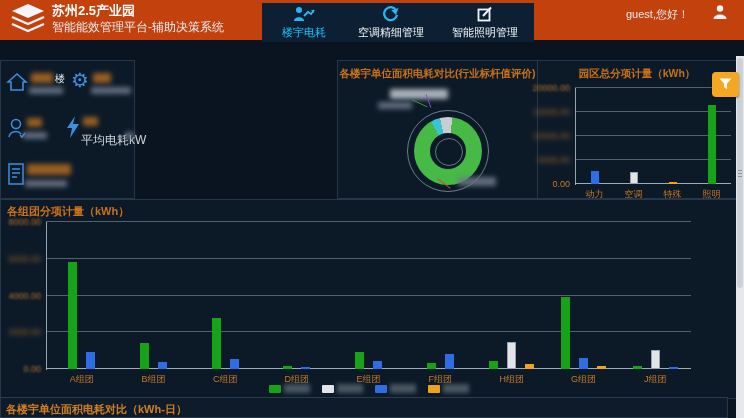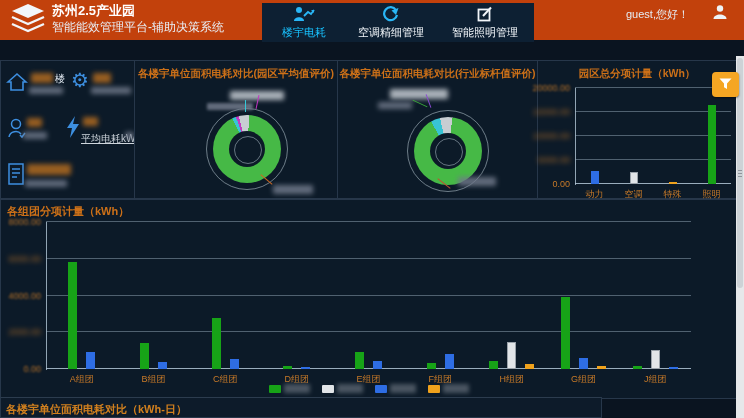--- a/index.html
+++ b/index.html
@@ -21,34 +21,34 @@
   
   .banner{position:absolute;left:0;top:40px;width:744px;height:18px;background:#0c1118;border-bottom:2px solid #a8891e;}
   .banner .bt{position:absolute;left:5px;top:1px;font-size:13px;font-weight:bold;color:#c9a227;}
   
   .panel{position:absolute;background:#0c1a28;border:1px solid #27374a;box-sizing:border-box;}
   .p-side{left:0;top:60px;width:135px;height:139px;}
   .p-d1{left:134px;top:60px;width:204px;height:139px;}
   .p-d2{left:337px;top:60px;width:201px;height:139px;}
   .p-sum{left:537px;top:60px;width:200px;height:139px;}
   .p-grp{left:0;top:199px;width:737px;height:200px;}
-  .p-foot{left:0;top:397px;width:602px;height:21px;background:#0d1b2a;border-top:1px solid #2c3c4e;padding-left:24px;}
+  .p-foot{left:0;top:397px;width:728px;height:21px;background:#0d1b2a;border-top:1px solid #2c3c4e;padding-left:24px;}
   .ptitle{font-size:10.5px;color:#cc7018;font-weight:bold;white-space:nowrap;}
   .pt-center{position:absolute;left:0;right:0;top:6px;text-align:center;}
   .pt-left{position:absolute;left:6px;top:4px;}
   .ft-title{position:absolute;left:5px;top:4px;font-size:11px;color:#d2801e;font-weight:bold;}
   
   .blk{position:absolute;border-radius:1px;filter:blur(2.4px);opacity:.85;}
   .blk.orange{background:#b06a20;}
   .blk.gray{background:#70798a;}
   .blk.light{background:#c5cbd2;}
   .b0{}.b1{filter:blur(1.1px);opacity:.92;}.b2{filter:blur(2.4px);opacity:.8;}
   
   .stat-ic{position:absolute;}
-  .mini-txt{position:absolute;font-size:10px;color:#cfd6dd;white-space:nowrap;text-decoration:underline;}
+  .mini-txt{position:absolute;font-size:12px;color:#cfd6dd;white-space:nowrap;}
   .unit-txt{position:absolute;font-size:10px;color:#dfe6ee;}
   
   .donut{position:absolute;width:82px;height:82px;}
   .douter{position:absolute;left:0;top:0;width:80px;height:80px;border:1px solid rgba(190,205,215,.55);border-radius:50%;}
   .ring{position:absolute;left:7px;top:7px;width:68px;height:68px;border-radius:50%;}
   .hole{position:absolute;left:23px;top:23px;width:36px;height:36px;background:#0c1a28;border-radius:50%;}
   .hole-o{position:absolute;left:28px;top:28px;width:26px;height:26px;border:1px solid rgba(190,205,215,.5);border-radius:50%;}
   .cline{position:absolute;}
   
   .plot{position:absolute;}
@@ -173,35 +173,20 @@
     <span class="stat-ic" style="left:5px;top:101px;">
       <svg width="20" height="24" viewBox="0 0 20 24">
         <path d="M3 2 H17 V22 H3 Z" fill="none" stroke="#3d8fe0" stroke-width="1.5"></path>
         <path d="M6 7 H14 M6 11 H14 M6 15 H11" stroke="#3d8fe0" stroke-width="1.4"></path>
       </svg>
     </span>
     <div class="blk orange" style="left:26px;top:103px;width:44px;height:11px;"></div>
     <div class="blk gray" style="left:24px;top:119px;width:42px;height:7px;"></div>
   </div>
 
-  <div class="panel p-d1">
-    <div class="ptitle pt-center">各楼宇单位面积电耗对比(园区平均值评价)</div>
-    <div class="donut" style="left:71px;top:47px;">
-      <div class="douter"></div>
-      <div class="ring" style="background: conic-gradient(from -14deg, rgb(200, 205, 210) 0%, rgb(200, 205, 210) 5%, rgb(70, 185, 70) 5%, rgb(70, 185, 70) 96.8%, rgb(56, 196, 212) 96.8%, rgb(56, 196, 212) 98.6%, rgb(194, 59, 194) 98.6%, rgb(194, 59, 194) 100%);"></div>
-      <div class="hole"></div>
-      <div class="hole-o"></div>
-    </div>
-    <div class="blk light" style="left:95px;top:30px;width:54px;height:9px;"></div>
-    <div class="blk gray" style="left:72px;top:42px;width:46px;height:7px;filter:blur(1.4px);"></div>
-    <div class="cline" style="left:110px;top:39px;width:1px;height:12px;background:#35c8d8;"></div>
-    <div class="cline" style="left:122px;top:34px;width:1px;height:14px;background:#c335c3;transform:rotate(12deg);"></div>
-    <div class="cline" style="left:124px;top:118px;width:15px;height:1px;background:#d2691e;transform:rotate(40deg);"></div>
-    <div class="blk gray" style="left:138px;top:124px;width:40px;height:9px;"></div>
-  </div>
 
   <div class="panel p-d2">
     <div class="ptitle pt-center">各楼宇单位面积电耗对比(行业标杆值评价)</div>
     <div class="donut" style="left:69px;top:49px;">
       <div class="douter"></div>
       <div class="ring" style="background: conic-gradient(from -30deg, rgb(56, 196, 212) 0%, rgb(56, 196, 212) 4.5%, rgb(200, 205, 210) 4.5%, rgb(200, 205, 210) 10.5%, rgb(70, 185, 70) 10.5%, rgb(70, 185, 70) 100%);"></div>
       <div class="hole"></div>
       <div class="hole-o"></div>
     </div>
     <div class="blk light" style="left:52px;top:28px;width:58px;height:10px;"></div>

